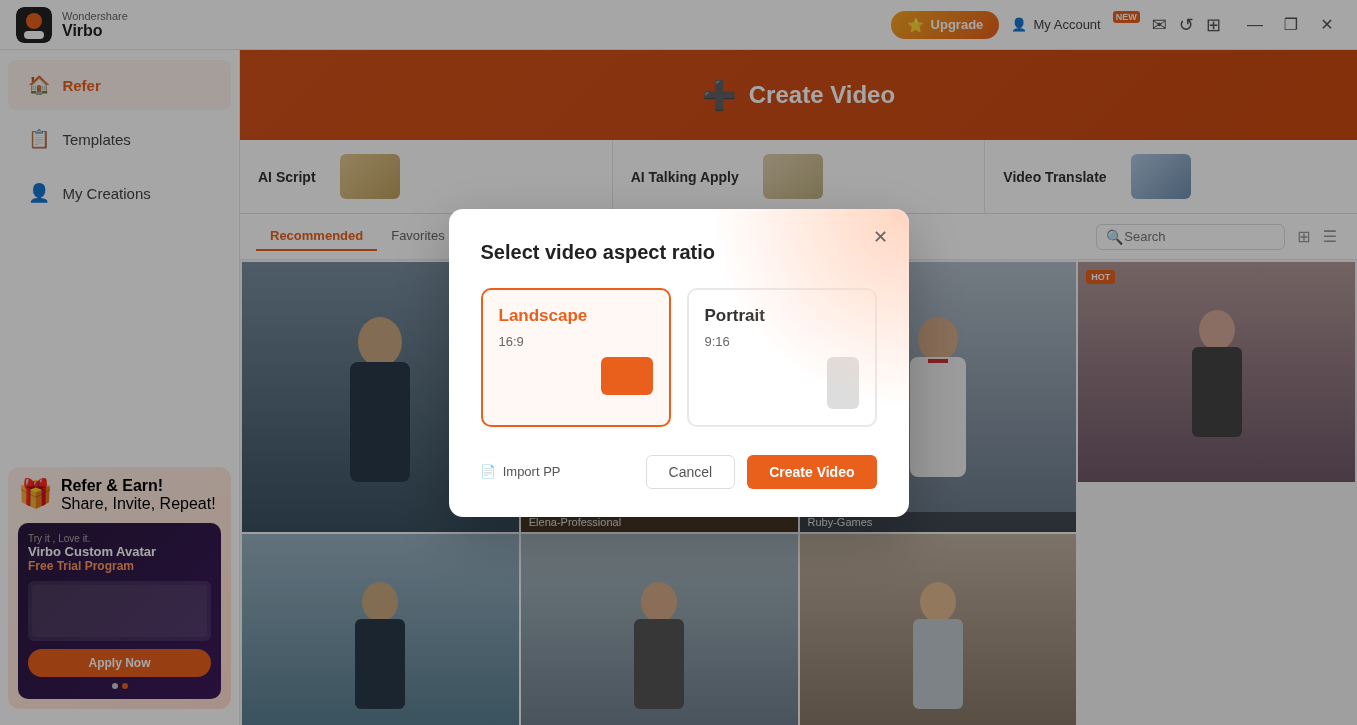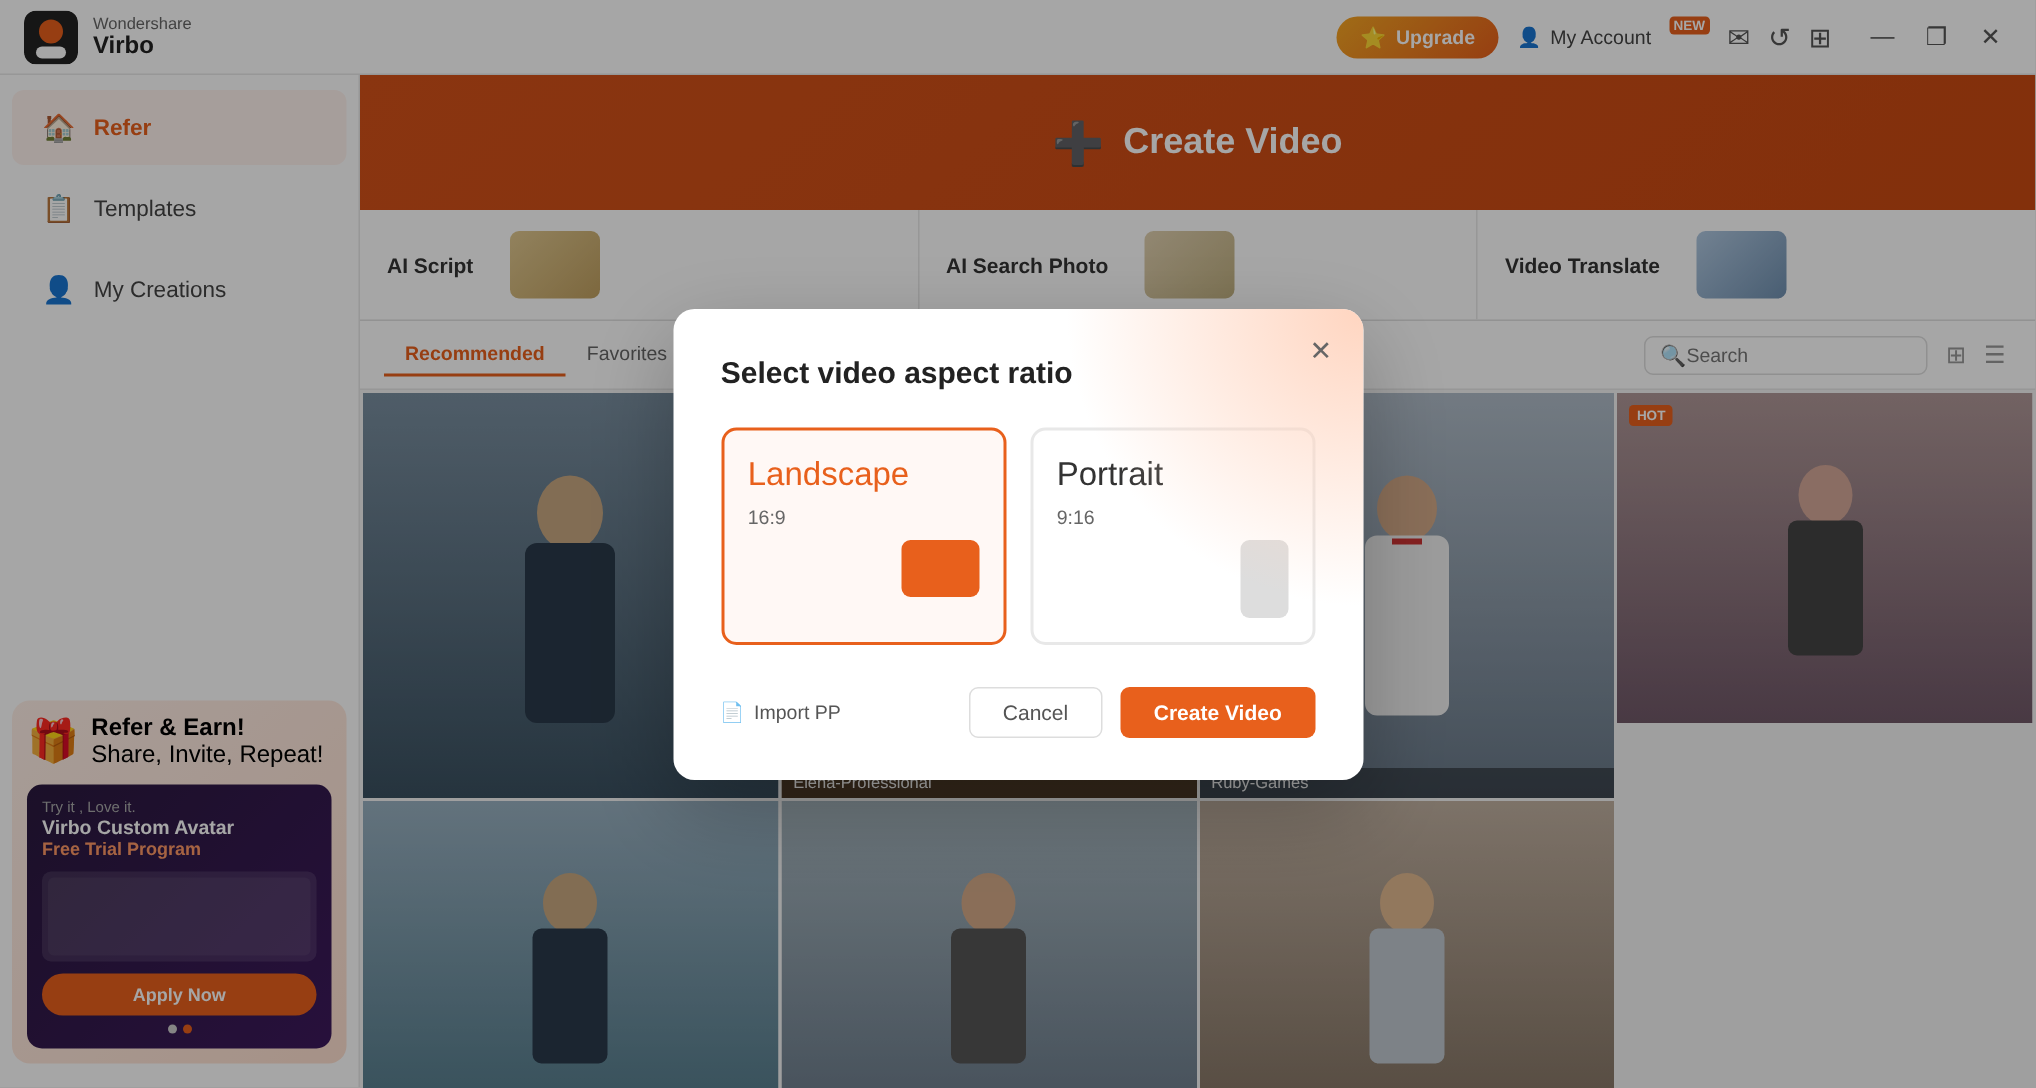--- a/index.html
+++ b/index.html
@@ -153,21 +153,21 @@
       display: flex; align-items: center; justify-content: center; border-radius: 50%;
     }
     .modal-title { font-size: 20px; font-weight: 700; color: #222; margin-bottom: 24px; }
     .aspect-options { display: flex; gap: 16px; margin-bottom: 28px; }
     .aspect-option {
       flex: 1; border: 2px solid #e8e8e8; border-radius: 10px; padding: 16px;
       cursor: pointer; display: flex; flex-direction: column; gap: 8px;
       transition: border-color 0.2s;
     }
     .aspect-option.selected { border-color: #e8601c; background: #fff8f5; }
-    .aspect-option-label { font-size: 22px; font-weight: 400; color: #e8601c; }
+    .aspect-option-label { font-size: 17px; font-weight: 700; color: #e8601c; }
     .aspect-option-label.dark { color: #333; }
     .aspect-option-ratio { font-size: 13px; color: #666; }
     .aspect-icon-wrap { display: flex; justify-content: flex-end; }
     .landscape-icon {
       width: 52px; height: 38px; background: #e8601c; border-radius: 6px;
     }
     .portrait-icon {
       width: 32px; height: 52px; background: #ddd; border-radius: 6px;
     }
     .modal-footer { display: flex; align-items: center; justify-content: space-between; }
@@ -281,21 +281,21 @@
 
     <div class="action-cards">
       <div class="action-card">
         <div class="action-card-header">
           <span class="action-card-title">AI Script</span>
           <div class="thumb-placeholder" style="background:linear-gradient(135deg,#e0c890,#c0a060)"></div>
         </div>
       </div>
       <div class="action-card">
         <div class="action-card-header">
-          <span class="action-card-title">AI Search Photo</span>
+          <span class="action-card-title">AI Talking Apply</span>
           <div class="thumb-placeholder" style="background:linear-gradient(135deg,#e0d0b0,#c0b080)"></div>
         </div>
       </div>
       <div class="action-card">
         <div class="action-card-header">
           <span class="action-card-title">Video Translate</span>
           <div class="thumb-placeholder" style="background:linear-gradient(135deg,#b0c8e0,#7090b0)"></div>
         </div>
       </div>
     </div>

